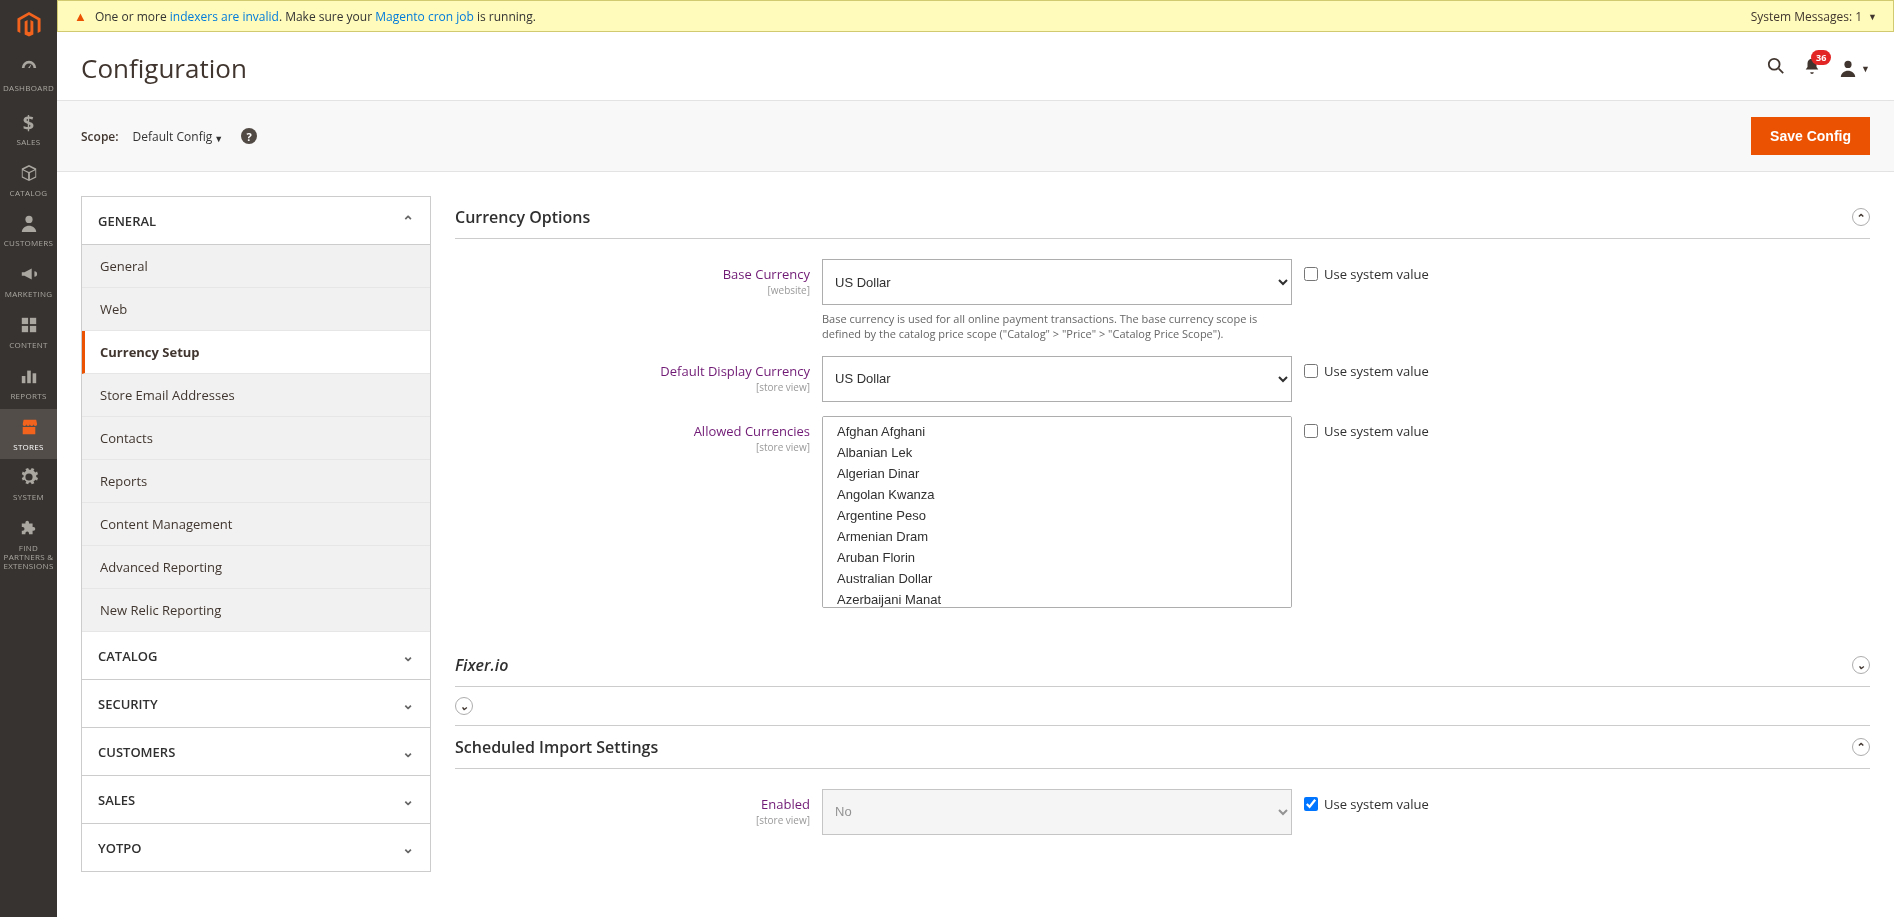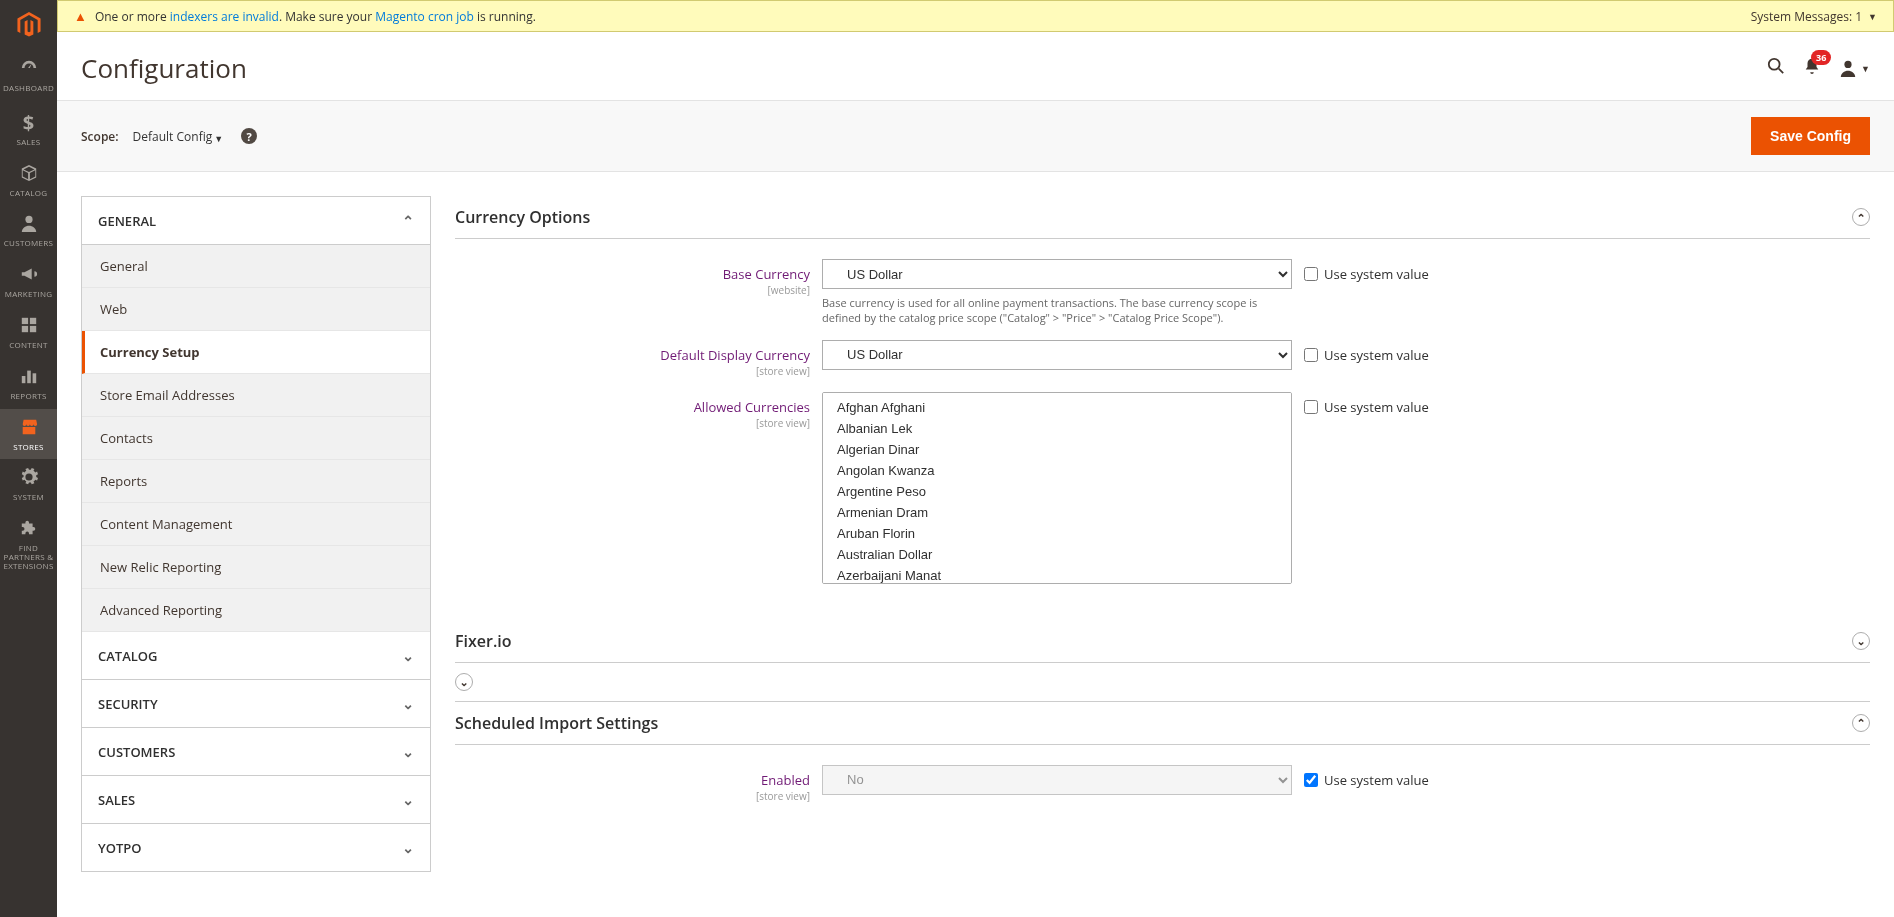--- a/index.html
+++ b/index.html
@@ -57,30 +57,30 @@
 .config-content { flex: 1; min-width: 0; }
 .group-title { font-size: 16px; font-weight: 600; color: #303030; padding: 10px 0; border-bottom: 1px solid #ccc; display: flex; align-items: center; cursor: pointer; }
 .group-title .gt-text { flex: 1; }
 .group-title .collapse-icon { width: 18px; height: 18px; border: 1px solid #adadad; border-radius: 50%; display: inline-flex; align-items: center; justify-content: center; font-size: 11px; color: #41362f; }
 .group-body { padding: 20px 0 8px; }
 .field-row { display: flex; align-items: flex-start; margin-bottom: 14px; gap: 12px; }
 .field-label { width: 355px; text-align: right; padding-top: 6px; }
 .field-label .fl-main { font-size: 13px; color: #701a75; }
 .field-label .fl-scope { font-size: 10px; color: #999; display: block; }
 .field-control { width: 470px; }
-.field-control select, .field-control input[type=text] { width: 100%; border: 1px solid #adadad; background: #fff; padding: 5px 20px; font-size: 13px; color: #303030; height: 30px; }
+.field-control select, .field-control input[type=text] { width: 100%; border: 1px solid #adadad; background: #fff; padding: 5px 8px; font-size: 13px; color: #303030; height: 46px; }
 .field-control select.disabled { background: #f2f2f2; color: #666; }
 .field-control select[multiple] { height: 192px; padding: 4px 0; }
 .field-control select[multiple] option { padding: 3px 14px; font-size: 13px; }
 .field-note { font-size: 11px; color: #666; margin-top: 6px; line-height: 1.4; }
 .field-extra { display: flex; align-items: center; gap: 6px; padding-top: 6px; }
 .field-extra input[type=checkbox] { width: 14px; height: 14px; }
 .field-extra label { font-size: 13px; color: #303030; }
 
-.group-title.collapsed { border-bottom: 1px solid #ccc; }
+.group-title.collapsed { border-bottom: 1px solid #ccc; font-style: italic; }
 .section-gap { height: 14px; }
 </style>
 </head>
 <body>
 
 <nav class="admin-nav">
   <div class="logo">
     <svg viewBox="0 0 32 36">
         <path fill="#f2631e" d="M16 0L0 9v18l4 2V11l12-7 12 7v18l4-2V9L16 0zm-2 11l-4 2v18l6 3 6-3V13l-4-2v16l-2 1-2-1V11z"></path>
       </svg>
@@ -211,22 +211,22 @@
         <span class="chev">⌃</span>
       </div>
       <div class="section-items" id="general-items">
           <div class="item">General</div>
           <div class="item">Web</div>
           <div class="item active">Currency Setup</div>
           <div class="item">Store Email Addresses</div>
           <div class="item">Contacts</div>
           <div class="item">Reports</div>
           <div class="item">Content Management</div>
+          <div class="item">Advanced Reporting</div>
           <div class="item">New Relic Reporting</div>
-          <div class="item">Advanced Reporting</div>
         </div>
       <div id="other-sections">
           <div class="section-header collapsed-sec">
             <span>CATALOG</span>
             <span class="chev">⌄</span>
           </div>
           <div class="section-header collapsed-sec">
             <span>SECURITY</span>
             <span class="chev">⌄</span>
           </div>

